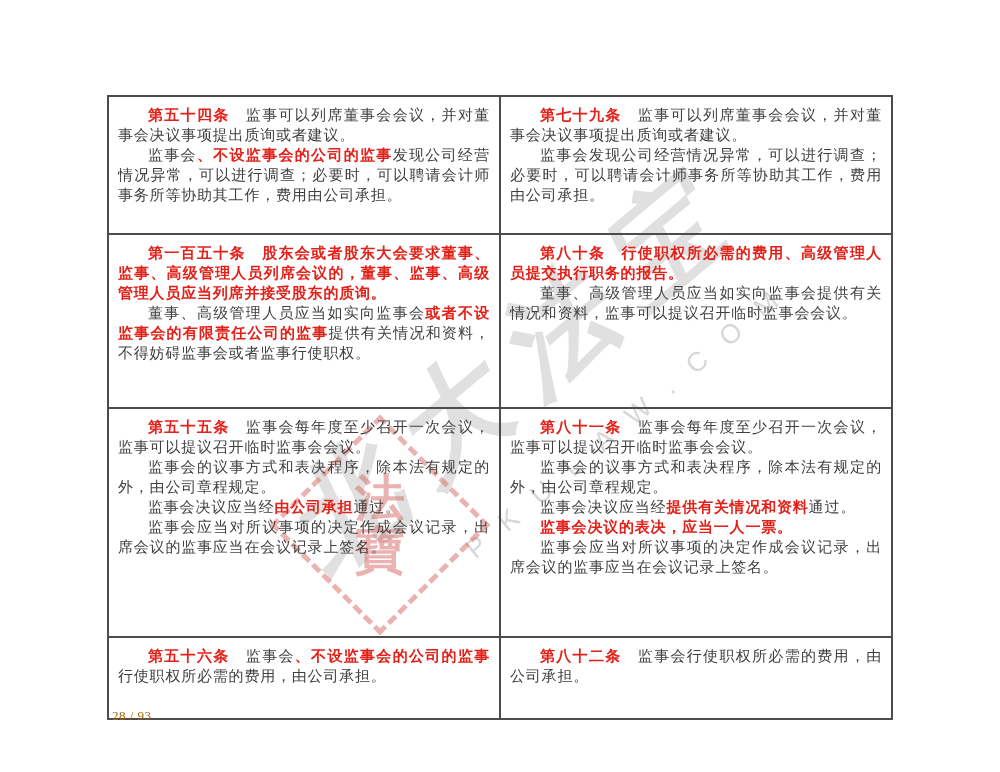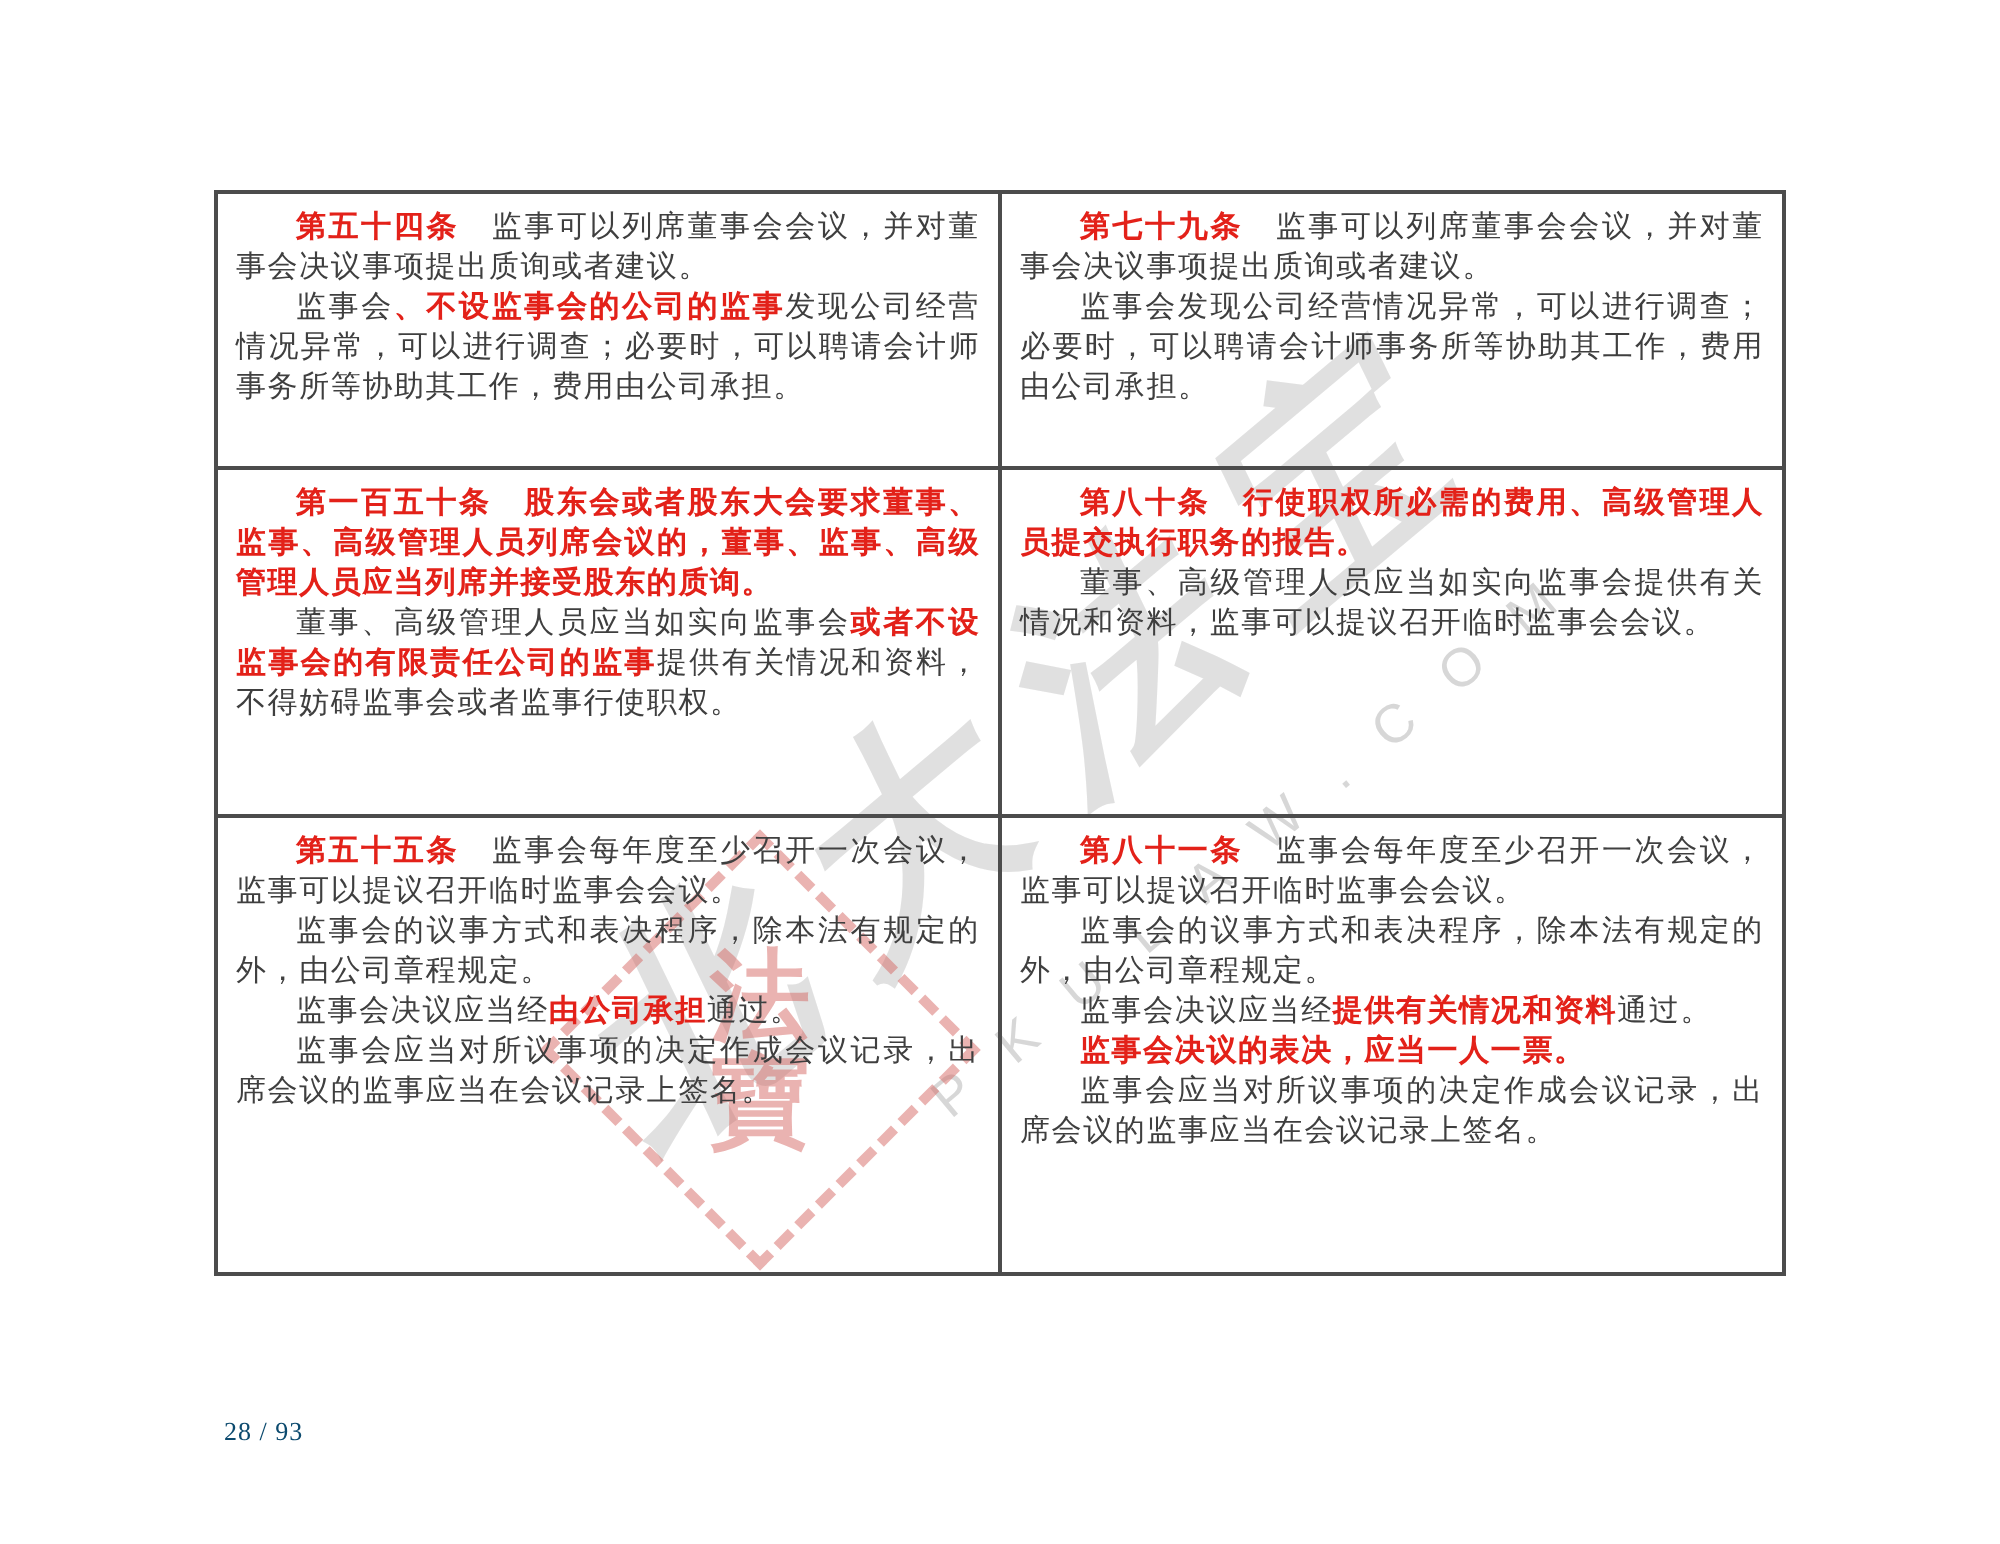--- a/index.html
+++ b/index.html
@@ -43,36 +43,36 @@
     display:flex;flex-direction:column;align-items:center;justify-content:center;
     gap:2px;
   }
   .seal-char{
     font-size:50px;font-weight:bold;line-height:1.02;
     color:var(--seal-red);
   }
   
   table.compare{
     position:absolute;left:107px;top:95px;width:786px;z-index:1;
-    border-collapse:collapse;table-layout:fixed;font-family:Liberation Mono, monospace;
+    border-collapse:collapse;table-layout:fixed;
   }
   table.compare td{
     width:50%;vertical-align:top;background:transparent;
     border:2px solid var(--table-border);
     padding:8px 9px 6px 9px;
     font-size:15px;line-height:20px;letter-spacing:.8px;
     color:var(--body-text);text-align:justify;
   }
   tr.r0{height:138px;} tr.r1{height:174px;} tr.r2{height:229px;} tr.r3{height:82px;}
   td p{margin:0;text-indent:2em;}
   .red{color:var(--emphasis-red);font-weight:bold;}
   
   .page-number{
     position:absolute;left:112px;top:708px;z-index:1;
-    font-size:13px;color:#0c4a6e;letter-spacing:.5px;
+    font-size:13px;color:#a16207;letter-spacing:.5px;
   }
 </style>
 </head>
 <body>
 
 <div class="wm-layer">
   <div class="wm-rot">
     <div class="wm-calli">北大法宝</div>
     <div class="wm-latin">PKULAW.COM</div>
   </div>
@@ -114,16 +114,24 @@
           <p><span>监事会应当对所议事项的决定作成会议记录，出席会议的监事应当在会议记录上签名。</span></p>
         </td>
         <td>
           <p><span class="red">第八十一条</span><span>　监事会每年度至少召开一次会议，监事可以提议召开临时监事会会议。</span></p>
           <p><span>监事会的议事方式和表决程序，除本法有规定的外，由公司章程规定。</span></p>
           <p><span>监事会决议应当经</span><span class="red">提供有关情况和资料</span><span>通过。</span></p>
           <p><span class="red">监事会决议的表决，应当一人一票。</span></p>
           <p><span>监事会应当对所议事项的决定作成会议记录，出席会议的监事应当在会议记录上签名。</span></p>
         </td>
       </tr>
+      <tr class="r3">
+        <td>
+          <p><span class="red">第五十六条</span><span>　监事会</span><span class="red">、不设监事会的公司的监事</span><span>行使职权所必需的费用，由公司承担。</span></p>
+        </td>
+        <td>
+          <p><span class="red">第八十二条</span><span>　监事会行使职权所必需的费用，由公司承担。</span></p>
+        </td>
+      </tr>
     </tbody>
 </table>
 
 <div class="page-number">28 / 93</div>
 
 </body></html>

